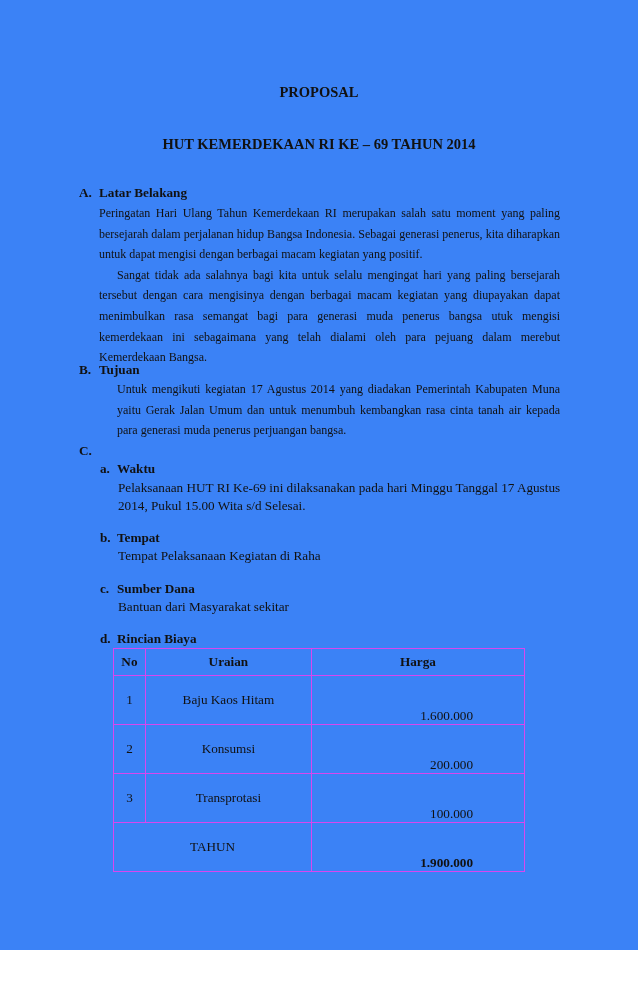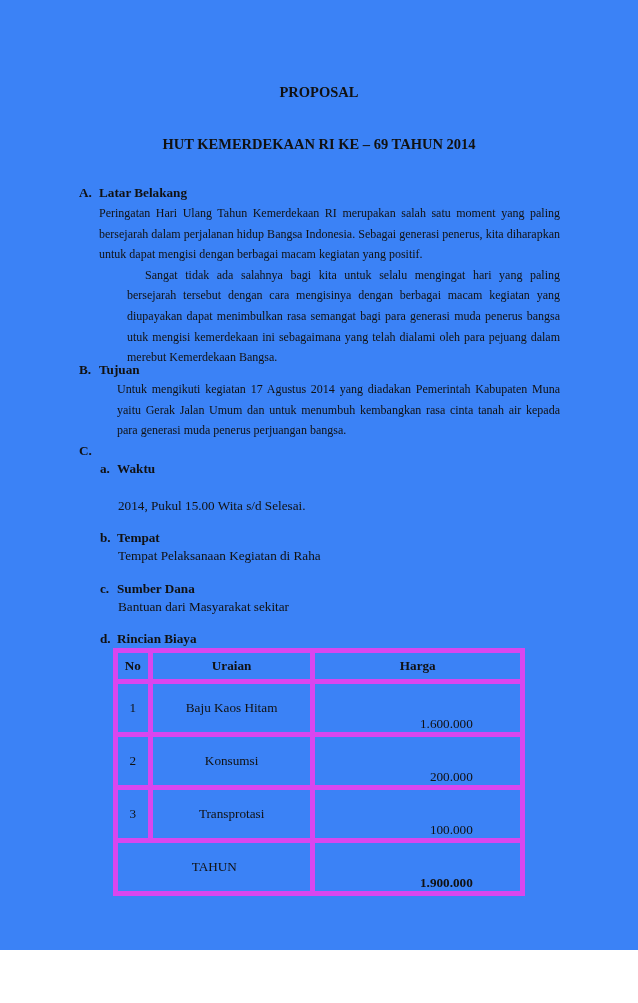--- a/index.html
+++ b/index.html
@@ -17,32 +17,32 @@
   .t2 { top: 124px; left: 48px; margin-top: 12px; }
   .sec { position: absolute; left: 79px; font-size: 13.2px; line-height: 20px; }
   .sec-head { font-weight: bold; position: relative; height: 20px; }
   .sec-head .lt { position: absolute; left: 0; top: 0; }
   .sec-head .nm { position: absolute; left: 20px; top: 0; white-space: nowrap; }
   .para {
     position: absolute; text-align: justify; text-align-last: left;
     font-size: 12px; line-height: 20.6px;
   }
   .para p { margin: 0; }
-  .para .indent { text-indent: 18px; margin-left: 28px; }
+  .para .indent { text-indent: 18px; }
   .sub-head { position: absolute; font-weight: bold; font-size: 13.2px; white-space: nowrap; }
   .sub-head .lt { position: absolute; left: 0; }
   .sub-head .nm { position: absolute; left: 17px; }
   .line { position: absolute; font-size: 13.2px; white-space: nowrap; }
 
   table.biaya {
     position: absolute; left: 113px; top: 648px; width: 412px;
     border-collapse: collapse; font-size: 13.2px;
   }
   table.biaya td, table.biaya th {
-    border: 5px solid #d946ef; height: 23px; padding: 0; text-align: center;
+    border: 1px solid #d946ef; height: 23px; padding: 0; text-align: center;
     font-weight: normal;
   }
   table.biaya th { font-weight: bold; height: 26px; }
   table.biaya .c-no { width: 31px; }
   table.biaya .c-ur { width: 166px; text-align: center; }
   table.biaya .c-hr { width: 213px; }
   .num { display: inline-block; width: 84px; text-align: right; margin-left: 26px; margin-top: 32px; }
   .bold { font-weight: bold; }
 </style>
 </head>
@@ -77,20 +77,21 @@
   <div class="sec" style="top:441px; width:480px;">
     <div class="sec-head">
       <span class="lt">C.</span>
     </div>
   </div>
 
   <div class="sub-head" style="left:100px; top:461px;">
     <span class="lt">a.</span>
     <span class="nm">Waktu</span>
   </div>
+  <div class="line" style="left:118px; top:480px;">Pelaksanaan HUT RI Ke-69 ini dilaksanakan pada hari Minggu Tanggal 17 Agustus</div>
   <div class="line" style="left:118px; top:498px;text-align:center;">2014, Pukul 15.00 Wita s/d Selesai.</div>
 
   <div class="sub-head" style="left:100px; top:530px;">
     <span class="lt">b.</span>
     <span class="nm">Tempat</span>
   </div>
   <div class="line" style="left:118px; top:548px;">Tempat Pelaksanaan Kegiatan di Raha</div>
 
   <div class="sub-head" style="left:100px; top:581px;">
     <span class="lt">c.</span>

